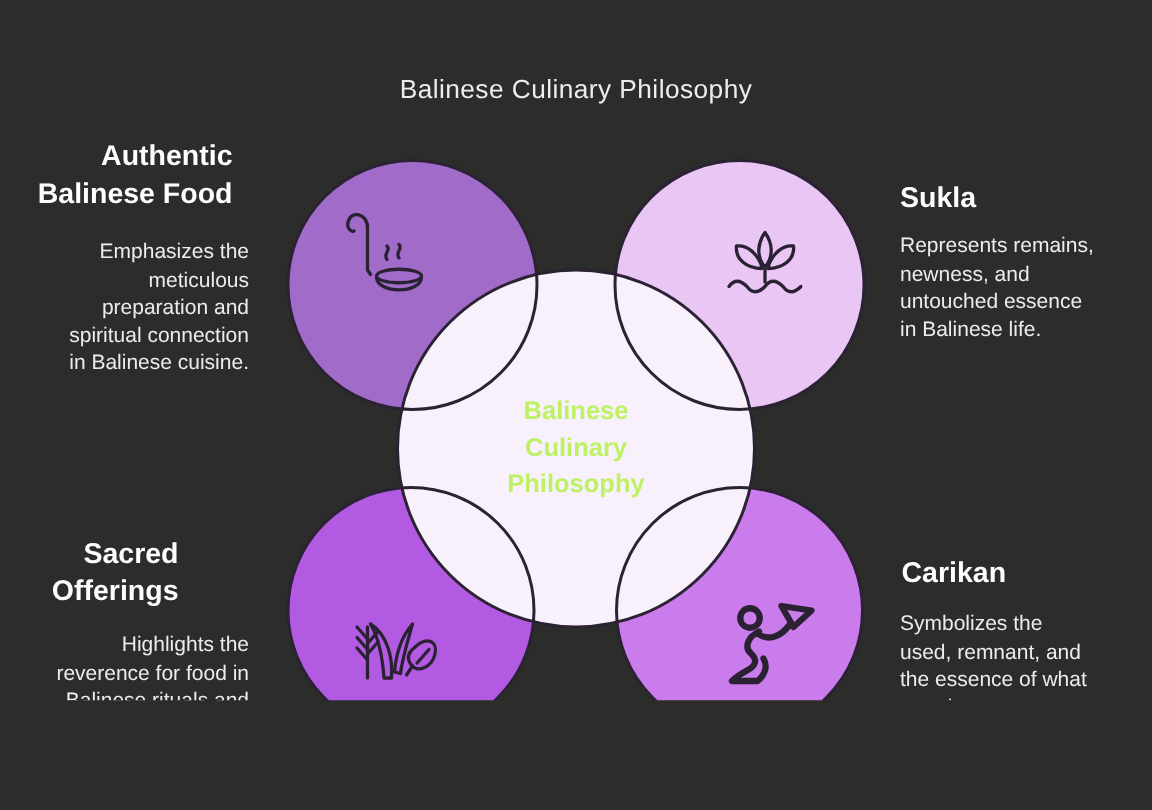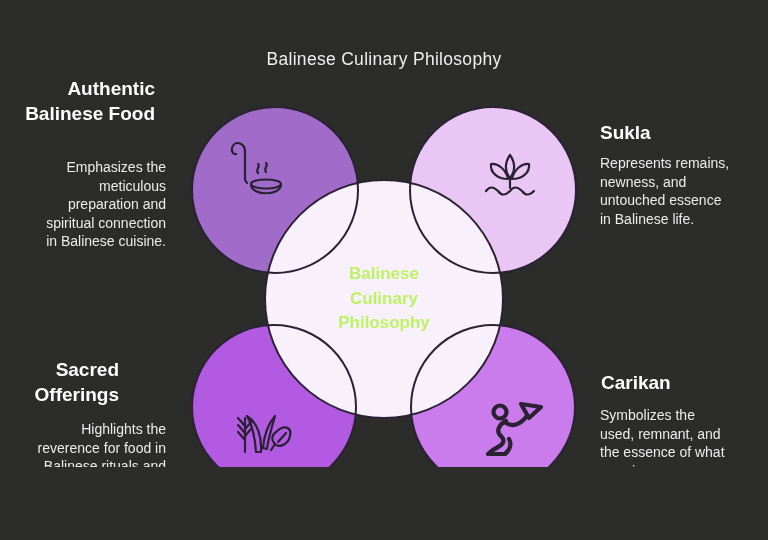--- a/index.html
+++ b/index.html
@@ -96,21 +96,21 @@
     <circle cx="21" cy="15" r="6.5" class="thick"></circle>
     <path d="M 42 7 L 62 10 L 50 21 Z" class="thick"></path>
     <path d="M 27 26 C 33 30 41 28 47 20" class="thick"></path>
     <path d="M 27 24 C 19 28 17 35 22 39 C 26 43 25 47 19 50 C 15 52 11 55 9 57 L 26 57 C 31 53 33 47 30 42" class="thick"></path>
   </svg>
 
   <div class="center-label">Balinese
 Culinary
 Philosophy</div>
 
-  <div class="tblock heading align-right" style="top:76px;right:613px;">Authentic
+  <div class="tblock heading align-right" style="top:92px;right:613px;">Authentic
 Balinese Food</div>
   <div class="tblock desc align-right" style="top:158px;right:602px;">Emphasizes the
 meticulous
 preparation and
 spiritual connection
 in Balinese cuisine.</div>
 
   <div class="tblock heading align-left" style="top:120px;left:600px;">Sukla</div>
   <div class="tblock desc align-left" style="top:154px;left:600px;">Represents remains,
 newness, and

